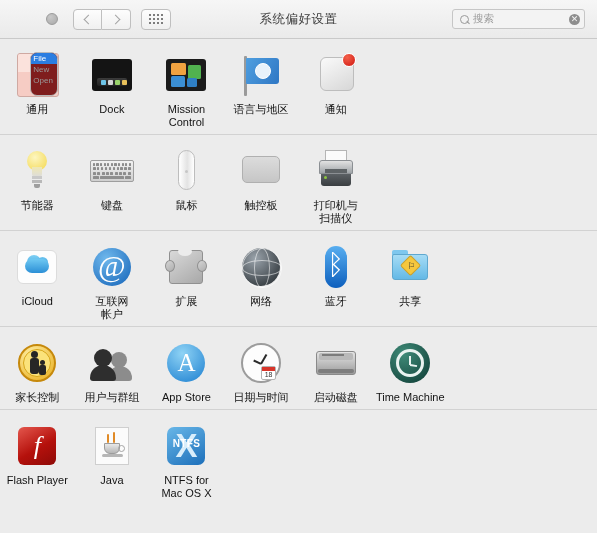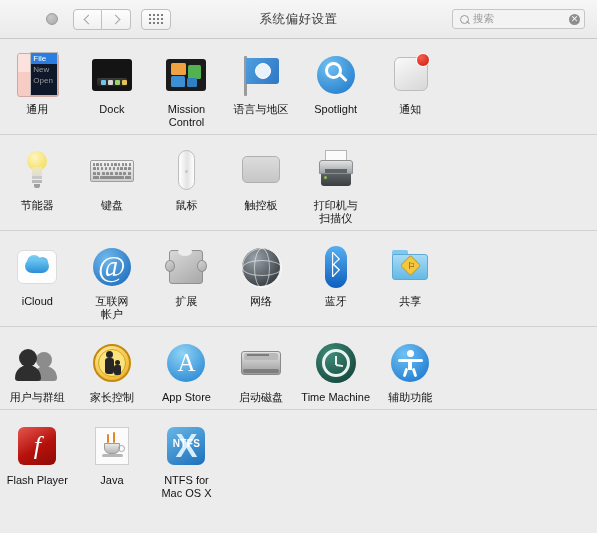--- a/index.html
+++ b/index.html
@@ -204,21 +204,21 @@
 
   
   .ic { position: absolute; }
 
   
   .gen-body { left:4px; top:2px; width:40px; height:42px; background:#f6ccc4;
     border:1px solid #cfa9a2; border-radius:3px; overflow:hidden; }
   .gen-q1 { position:absolute; left:0; top:0; width:50%; height:42%; background:#fbe2dc; }
   .gen-q2 { position:absolute; left:50%; top:0; width:50%; height:42%; background:#f0b7ad; }
   .gen-menu { position:absolute; left:17px; top:1px; width:26px; height:42px;
-    background:#0f172a; border:1px solid #b9b9b9; border-radius:0; overflow:hidden; }
+    background:#7f1d1d; border:1px solid #b9b9b9; border-radius:7px; overflow:hidden; }
   .gen-mhead { background:#2a7de1; color:#fff; font-size:8px; padding:0 2px; line-height:11px; }
   .gen-mi { font-size:8px; color:#9a9a9a; padding:0 2px; line-height:11px; }
 
   
   .dss-b { left:10px; top:9px; width:32px; height:28px; border-radius:3px;
     background:linear-gradient(135deg,#b98ee0,#8356c4); }
   .dss-m { left:7px; top:6px; width:32px; height:28px; border-radius:3px;
     background:linear-gradient(160deg,#6fc9f2 10%,#3f8fd6 90%); border:1px solid #4a86b8; box-sizing:border-box;}
   .dss-t { left:5px; top:4px; width:34px; height:10px; border-radius:3px 3px 0 0;
     background:#e8f4fb; border:1px solid #9cc0d6; box-sizing:border-box; }
@@ -545,28 +545,20 @@
       <div class="pref">
         <div class="pane-icon">
           <div class="ic lr-pole"></div>
           <div class="ic lr-flag"></div>
           <div class="ic lr-globe"></div>
         </div>
         <div class="plabel">语言与地区</div>
       </div>
 
 
-      <div class="pref">
-        <div class="pane-icon">
-          <div class="ic sp-c"></div>
-          <div class="ic sp-ring"></div>
-          <div class="ic sp-hand"></div>
-        </div>
-        <div class="plabel">Spotlight</div>
-      </div>
 
       <div class="pref">
         <div class="pane-icon">
           <div class="ic nt-s"></div>
           <div class="ic nt-badge"></div>
         </div>
         <div class="plabel">通知</div>
       </div>
     </div>
 
@@ -720,52 +712,64 @@
           <div class="ic sh-tab"></div>
           <div class="ic sh-f"></div>
           <div class="ic sh-sign"></div>
           <div class="ic sh-man">⚐</div>
         </div>
         <div class="plabel">共享</div>
       </div>
     </div>
 
     <div class="prow">
-
-      <div class="pref">
-        <div class="pane-icon">
-          <div class="ic ug-2"></div>
-            <div class="ic ug-2b"></div>
-          <div class="ic ug-1"></div>
-            <div class="ic ug-1b"></div>
-        </div>
-        <div class="plabel">用户与群组</div>
-      </div>
 
       <div class="pref">
         <div class="pane-icon">
           <div class="ic pc-c"></div>
             <div class="ic pc-i"></div>
           <div class="ic pc-a"></div>
             <div class="ic pc-ab"></div>
           <div class="ic pc-b"></div>
             <div class="ic pc-bb"></div>
         </div>
         <div class="plabel">家长控制</div>
       </div>
 
       <div class="pref">
         <div class="pane-icon">
+          <div class="ic ug-2"></div>
+            <div class="ic ug-2b"></div>
+          <div class="ic ug-1"></div>
+            <div class="ic ug-1b"></div>
+        </div>
+        <div class="plabel">用户与群组</div>
+      </div>
+
+      <div class="pref">
+        <div class="pane-icon">
           <div class="ic as-c"></div>
           <div class="ic as-a">A</div>
         </div>
         <div class="plabel">App Store</div>
       </div>
 
 
+      <div class="pref">
+        <div class="pane-icon">
+          <div class="ic dt-c"></div>
+          <div class="ic dt-h1"></div>
+            <div class="ic dt-h2"></div>
+          <div class="ic dt-cal">
+            <span class="dt-cal-h"></span>
+            <span class="dt-cal-n">18</span>
+          </div>
+        </div>
+        <div class="plabel">日期与时间</div>
+      </div>
 
       <div class="pref">
         <div class="pane-icon">
           <div class="ic sd-b"></div>
             <div class="ic sd-top"></div>
           <div class="ic sd-ln"></div>
             <div class="ic sd-bt"></div>
         </div>
         <div class="plabel">启动磁盘</div>
       </div>
@@ -773,31 +777,20 @@
       <div class="pref">
         <div class="pane-icon">
           <div class="ic tm-c"></div>
             <div class="ic tm-i"></div>
           <div class="ic tm-a1"></div>
             <div class="ic tm-a2"></div>
         </div>
         <div class="plabel">Time Machine</div>
       </div>
 
-      <div class="pref">
-        <div class="pane-icon">
-          <div class="ic ax-c"></div>
-          <div class="ic ax-h"></div>
-            <div class="ic ax-bar"></div>
-          <div class="ic ax-b"></div>
-          <div class="ic ax-l1"></div>
-            <div class="ic ax-l2"></div>
-        </div>
-        <div class="plabel">辅助功能</div>
-      </div>
     </div>
 
     <div class="prow">
 
       <div class="pref">
         <div class="pane-icon">
           <div class="ic fp-b"></div>
           <div class="ic fp-f">f</div>
         </div>
         <div class="plabel">Flash Player</div>

